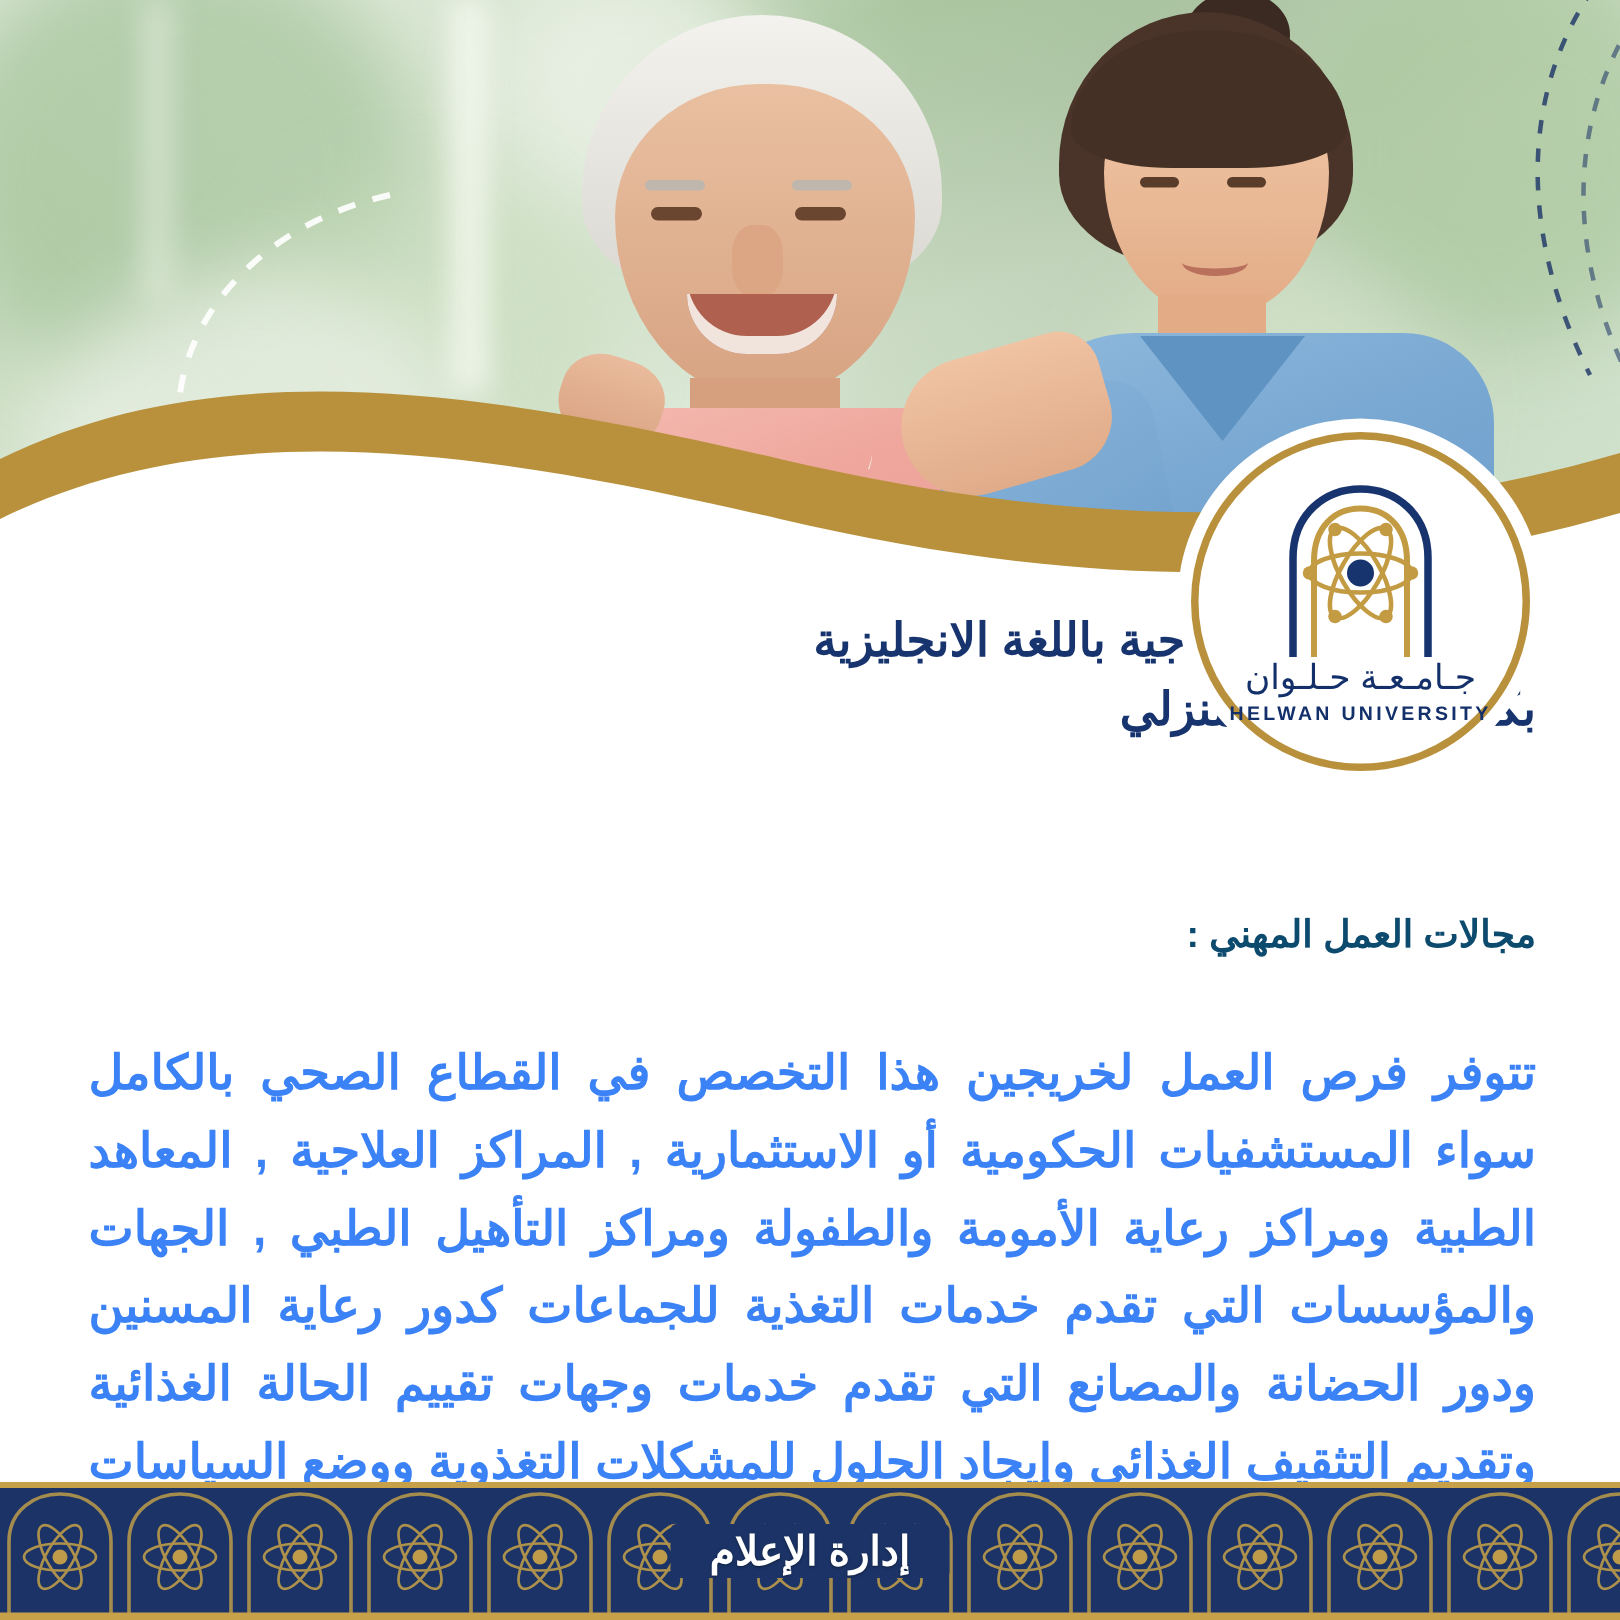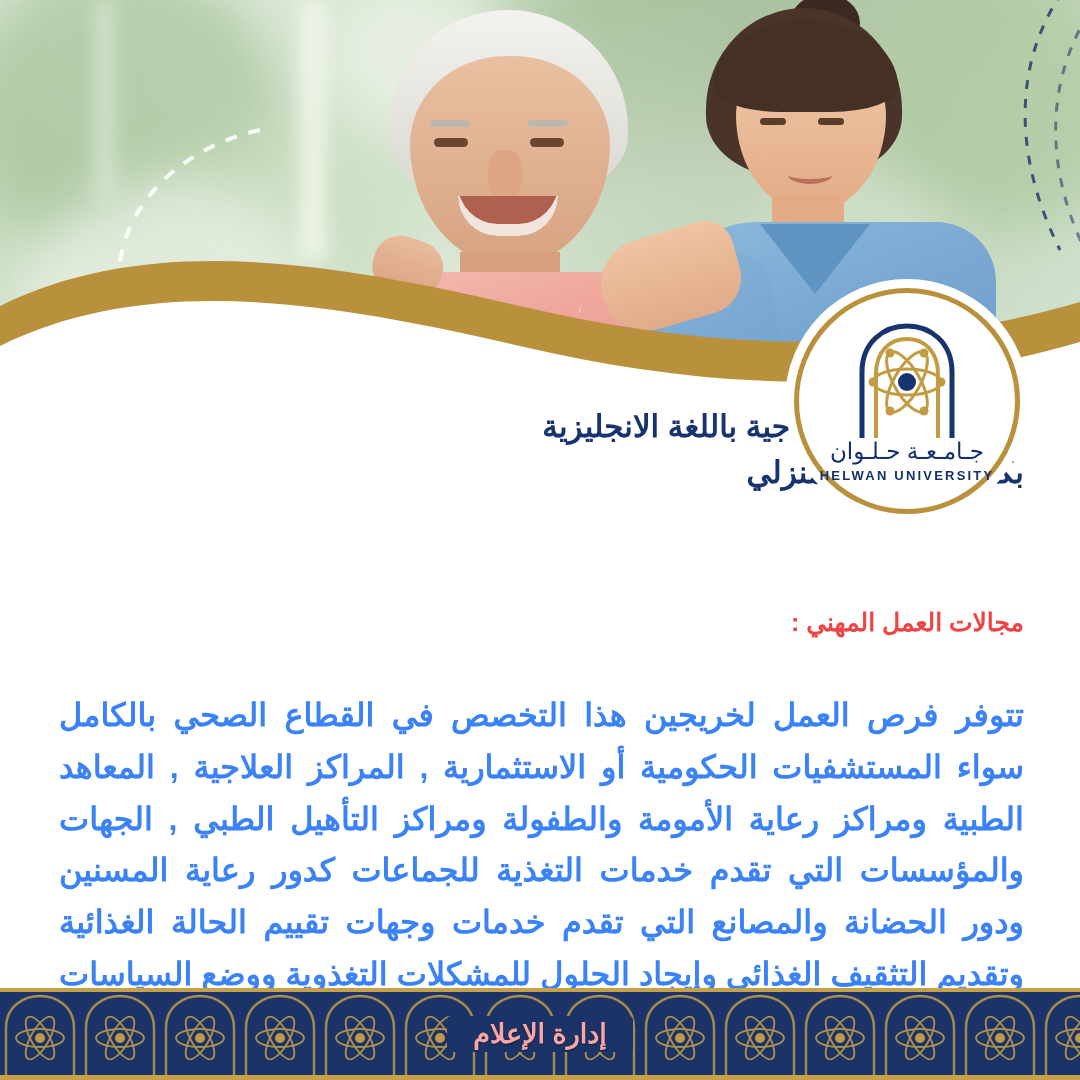--- a/index.html
+++ b/index.html
@@ -162,21 +162,21 @@
     color:#17346f;
     font-size:31px;
     font-weight:bold;
     line-height:1.48;
     z-index:5;
   }
 
   
   .section-head {
     position:absolute; right:56px; top:608px;
-    color:#ef4444;
+    color:#0c4a6e;
     font-size:25px; font-weight:bold;
     letter-spacing:.5px;
   }
 
   
   .body-text {
     position:absolute; right:56px; top:690px; width:965px;
     color:#3b82f6;
     font-size:32px;
     font-weight:bold;
@@ -190,21 +190,21 @@
   .footer {
     position:absolute; left:0; bottom:0; width:1080px; height:92px;
     background:#1b3366;
     overflow:hidden;
     display:flex; align-items:center; justify-content:center;
   }
   .footer-top-line { position:absolute; left:0; top:0; width:100%; height:4px; background:#c6a14a; }
   .footer-pattern { position:absolute; left:0; top:0; width:1080px; height:92px; opacity:.95; }
   .footer-label {
     position:relative; z-index:3;
-    color:#fca5a5; font-size:27px; font-weight:bold;
+    color:#ffffff; font-size:27px; font-weight:bold;
     text-shadow:0 1px 2px rgba(0,0,0,.4);
     background:#1b3366;
     padding:2px 26px;
     border-radius:4px;
   }
   .footer-strip-bottom{position:absolute;left:0;bottom:0;width:100%;height:5px;background:#c6a14a;}
 </style>
 </head>
 <body>
 

